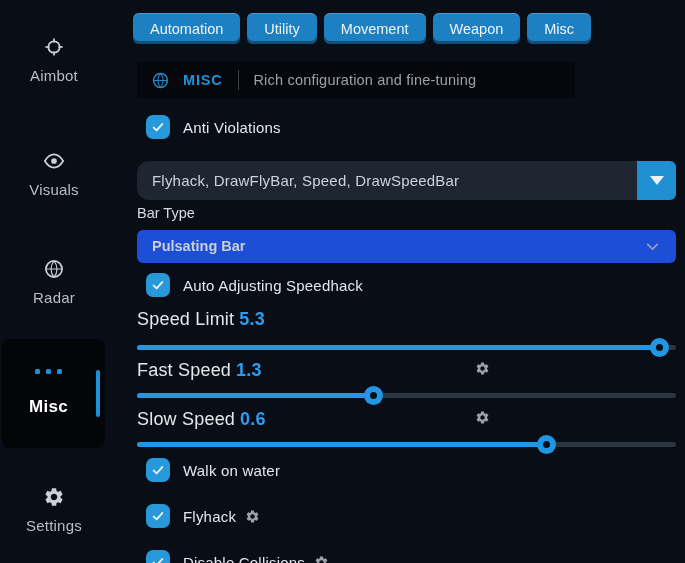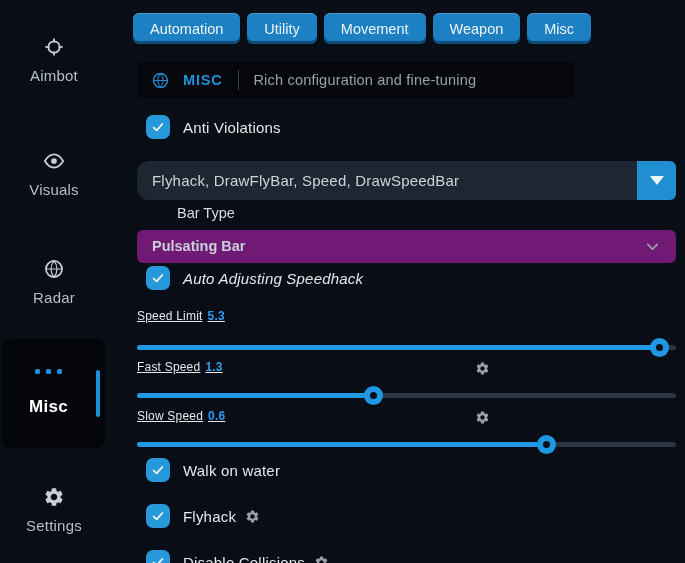--- a/index.html
+++ b/index.html
@@ -58,21 +58,21 @@
 
   
   .check-row { position:absolute; left:0; display:flex; align-items:center; height:26px; cursor:pointer;margin-left:9px; }
   .checkbox {
     width:24px; height:24px; border-radius:7px; background:#2798da;
     display:flex; align-items:center; justify-content:center; flex:0 0 auto;
   }
   .checkbox .ico { width:16px; height:16px; color:#f2f7fa; }
   .check-label { margin-left:13px; font-size:15px; color:#e3e8ec; letter-spacing:.2px; }
   .row-anti { top:114px; }
-  .row-auto { top:265px;font-style:italic; }
+  .row-auto { top:272px; }
   .row-walk { top:457px; }
   .row-flyhack { top:503px; }
   .row-disable { top:549px; }
   .row-gear { width:15px; height:15px; color:#99a2aa; margin-left:9px; }
 
   
   .multiselect {
     position:absolute; left:0; top:161px; width:539px; height:39px;
     background:#1d2631; border-radius:12px; cursor:pointer;
   }
@@ -83,34 +83,34 @@
     position:absolute; right:0; top:0; width:39px; height:39px;
     background:#1f8fd2; border-radius:0 6px 6px 0;
     display:flex; align-items:center; justify-content:center; cursor:pointer;
   }
   .ms-triangle {
     width:0; height:0;
     border-left:7px solid transparent; border-right:7px solid transparent;
     border-top:9px solid #e9f3f9;
   }
 
-  .field-label { position:absolute; left:0; font-size:14.5px; color:#d6dce1;margin-left:40px; }
+  .field-label { position:absolute; left:0; font-size:14.5px; color:#d6dce1; }
   .lbl-bartype { top:205px; }
 
   .dropdown {
     position:absolute; left:0; top:230px; width:539px; height:33px;
-    background:#701a75; border-radius:6px; cursor:pointer;
+    background:#1d4ed8; border-radius:6px; cursor:pointer;
   }
   .dropdown .dd-value {
     position:absolute; left:15px; top:0; line-height:33px; font-size:14.5px; font-weight:bold; color:#c8cfd6;
   }
   .dropdown .ico { position:absolute; right:14px; top:7px; width:19px; height:19px; color:#9aa3ab; }
 
   
-  .slider-label { position:absolute; left:0; font-size:12px; color:#e3e8ec; letter-spacing:.2px;text-decoration:underline; }
+  .slider-label { position:absolute; left:0; font-size:18px; color:#e3e8ec; letter-spacing:.2px; }
   .slider-label .val { color:#2f9bf0; font-weight:bold; margin-left:5px; }
   .sl-1 { top:309px; }
   .sl-2 { top:360px; }
   .sl-3 { top:409px; }
   .gear-float { position:absolute; width:15px; height:15px; color:#99a2aa; left:338px; }
   .gf-2 { top:361px; }
   .gf-3 { top:410px; }
 
   .slider { position:absolute; left:0; width:539px; height:19px; cursor:pointer; }
   .slider .track { position:absolute; left:0; right:0; top:7px; height:5px; background:#2c3642; border-radius:3px; }

